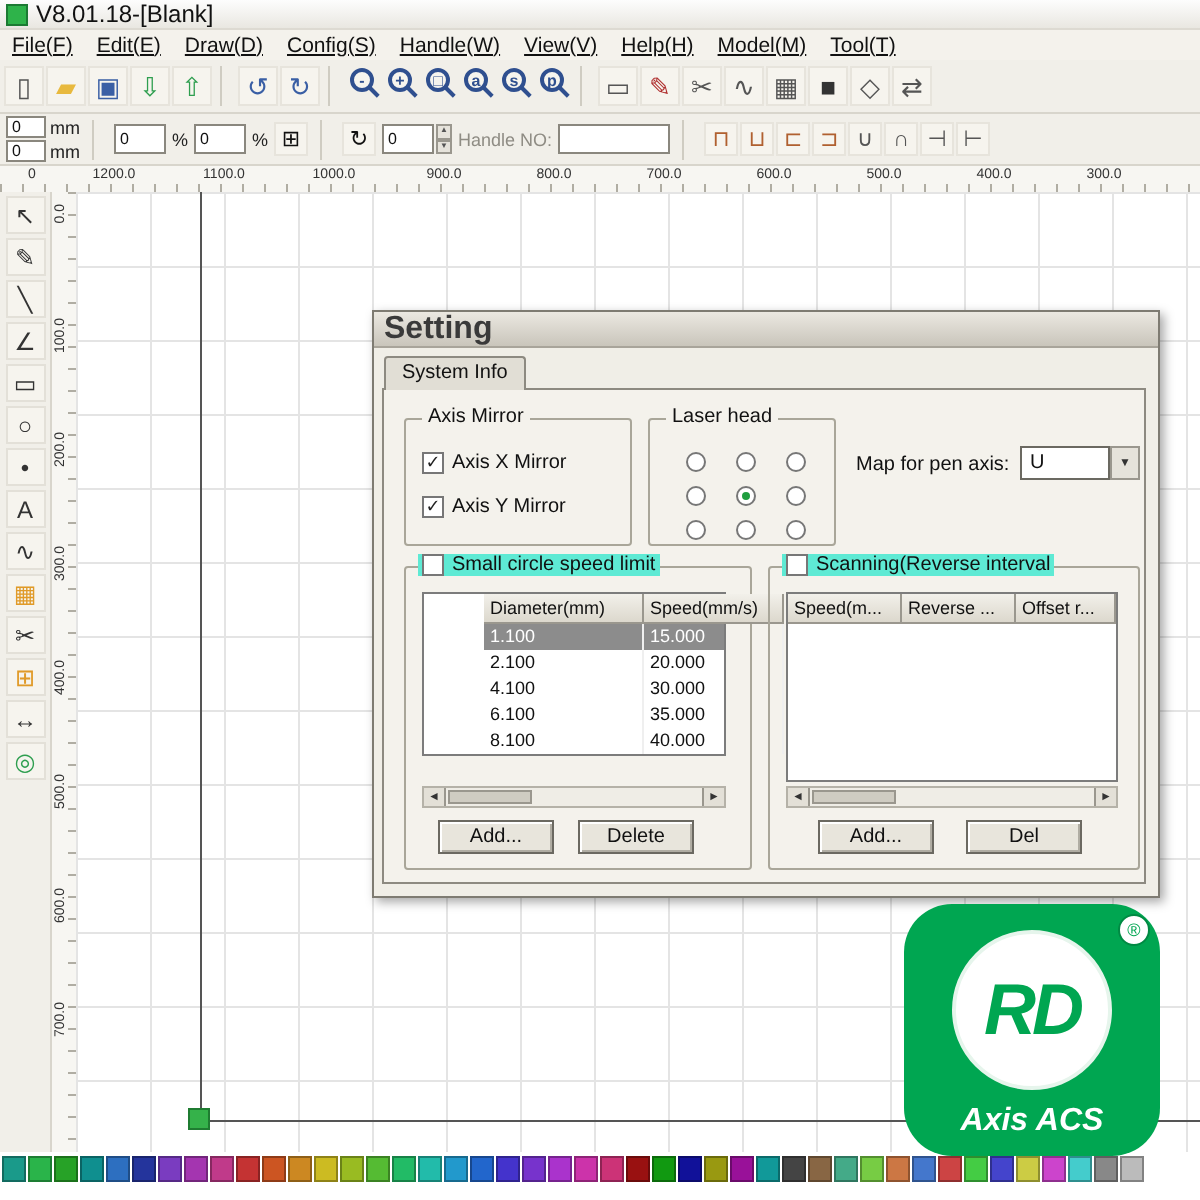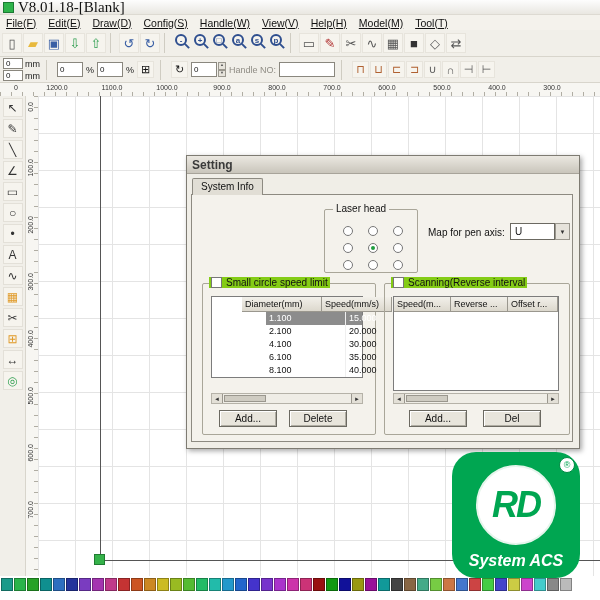--- a/index.html
+++ b/index.html
@@ -1,21 +1,21 @@
 <!DOCTYPE html>
 <html><head>
 <meta charset="utf-8">
 <style>
   html,body{margin:0;padding:0;background:#fff;}
   body{font-family:"Liberation Sans", sans-serif;}
   #root{position:relative;width:600px;height:600px;overflow:hidden;background:#fff;font-size:11px;color:#111;}
 
   
   .titlebar{position:absolute;left:0;top:0;width:600px;height:15px;background:linear-gradient(#fdfdfd,#e9e7e1);
-    display:flex;align-items:center;gap:4px;padding-left:3px;box-sizing:border-box;font-size:15px;border-bottom:1px solid #dddad2;font-family:Liberation Serif, serif;}
+    display:flex;align-items:center;gap:4px;padding-left:3px;box-sizing:border-box;font-size:12px;border-bottom:1px solid #dddad2;}
   .app-icon{width:9px;height:9px;background:#2eb34a;border:1px solid #1c7a33;display:inline-block;}
   .menubar{position:absolute;top:15px;left:0;width:600px;height:15px;background:#f4f2ec;display:flex;align-items:center;
     font-size:10.5px;border-bottom:1px solid #d8d5cc;}
   .menu-item{padding:0 6px;white-space:nowrap;text-decoration:underline;}
 
   .toolbar{position:absolute;left:0;width:600px;background:#f1efe9;border-bottom:1px solid #d8d5cc;
     display:flex;align-items:center;box-sizing:border-box;}
   #toolbar1{top:30px;height:27px;padding-left:2px;gap:1px;}
   .tb-icon{width:20px;height:20px;display:inline-flex;align-items:center;justify-content:center;font-size:13px;
     border:1px solid #e7e4dc;background:#f6f4ee;box-sizing:border-box;}
@@ -59,59 +59,59 @@
   .page-handle{position:absolute;left:56px;top:458px;width:11px;height:11px;background:#35b24a;border:1px solid #1f7c31;box-sizing:border-box;}
 
   
   .palette{position:absolute;left:0;top:578px;width:600px;height:16px;display:flex;gap:1px;padding-left:1px;box-sizing:border-box;}
   .swatch{width:12px;height:13px;border:1px solid rgba(0,0,0,.3);box-sizing:border-box;flex:none;}
 
   
   .dialog{position:absolute;left:186px;top:155px;width:392px;height:292px;background:#f0eee7;border:1px solid #7e7b72;
     box-shadow:2px 2px 5px rgba(0,0,0,.35);font-size:10px;z-index:30;}
   .dlg-title{height:17px;background:linear-gradient(#ebe8e1,#c9c5bb);border-bottom:1px solid #a8a49a;
-    display:flex;align-items:center;padding-left:5px;font-weight:bold;color:#3a3a3a;font-size:12px;}
+    display:flex;align-items:center;padding-left:5px;font-weight:bold;color:#3a3a3a;font-size:16px;}
   .dlg-tabs{position:absolute;left:5px;top:22px;display:flex;z-index:2;}
   .tab{padding:2px 8px 3px 8px;border:1px solid #8d8a81;border-bottom:none;background:#e1ded5;margin-right:2px;
     border-radius:2px 2px 0 0;font-size:10px;}
   .tab.active{background:#f4f2ec;}
   .dlg-page{position:absolute;left:4px;top:38px;width:382px;height:248px;border:1px solid #8d8a81;background:#f4f2ec;box-sizing:border-box;}
 
   .grp{position:absolute;border:1px solid #a9a699;border-radius:2px;}
   .grp-label{position:absolute;top:-7px;left:8px;background:#f4f2ec;padding:0 3px;font-size:10px;}
   #grpAxis{left:10px;top:14px;width:112px;height:62px;}
   #grpLaser{left:132px;top:14px;width:92px;height:62px;}
   #grpSmall{left:10px;top:88px;width:172px;height:150px;}
   #grpScan{left:192px;top:88px;width:184px;height:150px;}
 
   .cb{display:flex;align-items:center;gap:4px;position:absolute;}
   .cbbox{width:11px;height:11px;background:#fff;border:1px solid #777;display:inline-flex;align-items:center;
     justify-content:center;font-size:9px;color:#222;box-sizing:border-box;flex:none;}
   .cb.on .cbbox::after{content:"✓";margin-top:-1px;}
-  .grp-cb{position:absolute;top:-7px;left:6px;background:#84cc16;padding:0 2px;display:flex;align-items:center;gap:4px;text-align:right;}
+  .grp-cb{position:absolute;top:-7px;left:6px;background:#5eead4;padding:0 2px;display:flex;align-items:center;gap:4px;text-align:right;}
 
   #radioGrid{position:absolute;left:18px;top:16px;display:grid;grid-template-columns:repeat(3,10px);gap:7px 15px;}
   .radio{width:10px;height:10px;border-radius:50%;background:#fff;border:1px solid #777;position:relative;box-sizing:border-box;}
   .radio.sel::after{content:"";position:absolute;left:2px;top:2px;width:4px;height:4px;border-radius:50%;background:#1f9e3f;}
 
   .pen-label{position:absolute;left:236px;top:32px;font-size:10px;}
   .dd{position:absolute;left:318px;top:28px;width:60px;height:17px;display:flex;}
   .dd-value{flex:1;background:#fff;border:1px solid #6b6961;display:flex;align-items:center;padding-left:4px;box-sizing:border-box;}
   .dd-btn{width:15px;background:#e6e3db;border:1px solid #9a978e;display:flex;align-items:center;justify-content:center;
     font-size:6px;color:#333;box-sizing:border-box;}
 
   .tbl{position:absolute;left:8px;top:12px;border:1px solid #7c7c7c;background:#fff;box-sizing:border-box;}
   #scTbl{width:152px;padding-left:30px;}
   #scanTbl{width:166px;}
   .thead{display:flex;background:#e8e5dc;}
   .th{height:15px;line-height:15px;padding:0 3px;font-size:9px;border-right:1px solid #9a978e;border-bottom:1px solid #9a978e;
     background:linear-gradient(#f2f0ea,#dcd8cd);box-sizing:border-box;overflow:hidden;white-space:nowrap;flex:none;}
   .sc0{width:80px;} .sc1{width:70px;}
   .scan0{width:57px;} .scan1{width:57px;} .scan2{width:50px;}
-  .trow{display:flex;margin-left:24px;}
+  .trow{display:flex;}
   .tcell{height:13px;line-height:13px;padding:0 3px;font-size:9px;box-sizing:border-box;overflow:hidden;white-space:nowrap;flex:none;border-right:1px solid #efefef;}
   .trow.selected{background:#8c8c8c;color:#fff;}
   #scanBody{height:78px;background:#fff;}
 
   .hscroll{position:absolute;height:11px;background:#efede6;border:1px solid #b5b2a8;display:flex;align-items:stretch;box-sizing:border-box;}
   #scScroll{left:8px;top:109px;width:152px;}
   #scanScroll{left:8px;top:109px;width:166px;}
   .sb-btn{width:11px;background:#e3e0d7;border-right:1px solid #9a978e;font-size:6px;display:flex;align-items:center;
     justify-content:center;color:#333;box-sizing:border-box;flex:none;}
   .sb-btn.right{border-right:none;border-left:1px solid #9a978e;margin-left:auto;}
@@ -272,20 +272,31 @@
 
   <div class="dialog">
     <div class="dlg-title">
       <span>Setting</span>
     </div>
     <div class="dlg-tabs" id="dlgTabs">
         <span class="tab">System Info</span>
       </div>
     <div class="dlg-page">
 
+      <div class="grp" id="grpAxis">
+        <span class="grp-label">Axis Mirror</span>
+        <label class="cb on" style="left:8px;top:16px;">
+          <span class="cbbox"></span>
+          <span>Axis X Mirror</span>
+        </label>
+        <label class="cb on" style="left:8px;top:38px;">
+          <span class="cbbox"></span>
+          <span>Axis Y Mirror</span>
+        </label>
+      </div>
 
       <div class="grp" id="grpLaser">
         <span class="grp-label">Laser head</span>
         <div id="radioGrid">
             <span class="radio"></span>
             <span class="radio"></span>
             <span class="radio"></span>
             <span class="radio"></span>
             <span class="radio sel"></span>
             <span class="radio"></span>
@@ -366,21 +377,21 @@
       </div>
 
     </div>
   </div>
 
   <div class="logo">
     <div class="logo-circle">
       <span class="logo-rd">RD</span>
     </div>
     <span class="logo-reg">®</span>
-    <span class="logo-brand">System ACS</span>
+    <span class="logo-brand">Axis ACS</span>
   </div>
 
   <div class="palette" id="palette">
       <span class="swatch" style="background: rgb(26, 154, 138);"></span>
       <span class="swatch" style="background: rgb(42, 180, 74);"></span>
       <span class="swatch" style="background: rgb(39, 162, 39);"></span>
       <span class="swatch" style="background: rgb(15, 143, 143);"></span>
       <span class="swatch" style="background: rgb(45, 111, 192);"></span>
       <span class="swatch" style="background: rgb(36, 52, 156);"></span>
       <span class="swatch" style="background: rgb(122, 60, 192);"></span>

